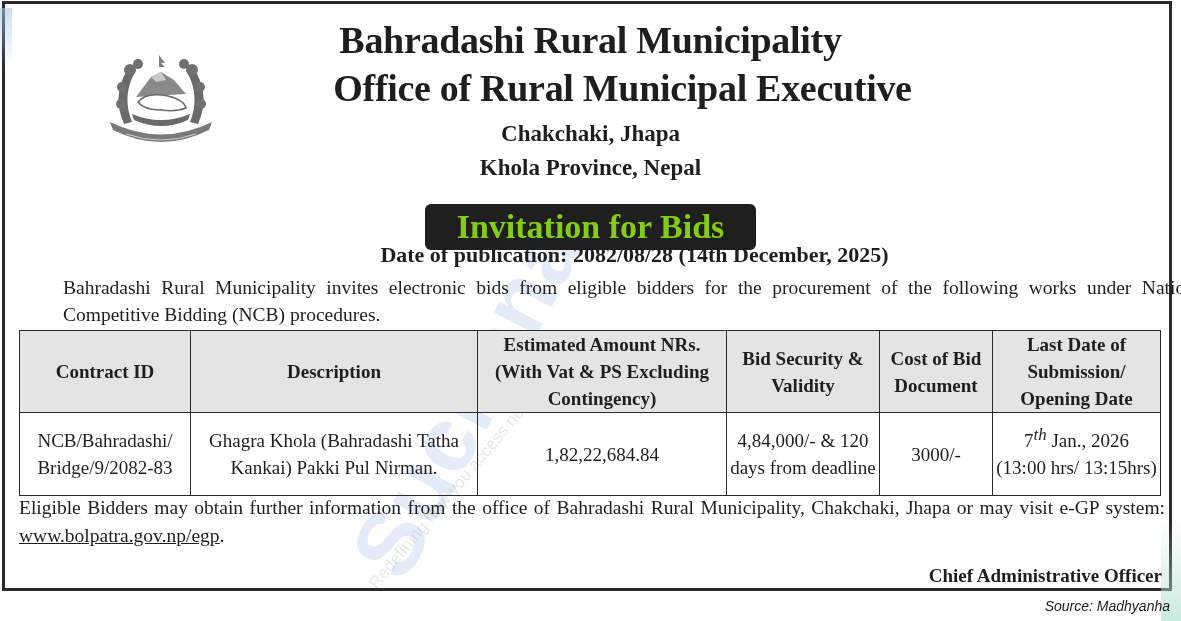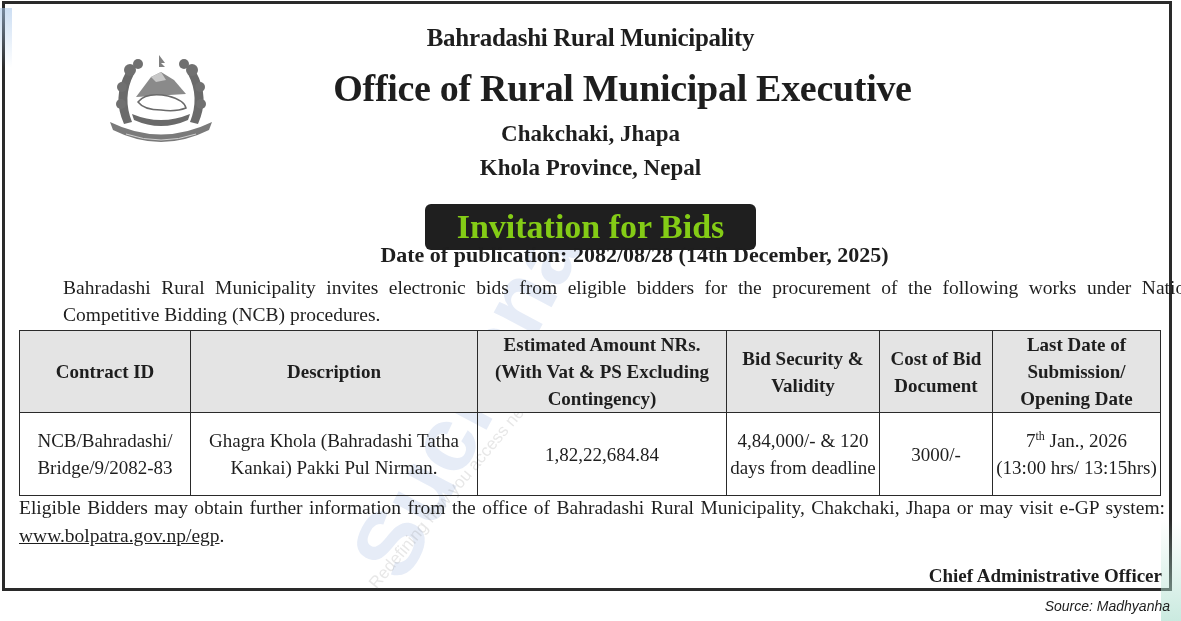--- a/index.html
+++ b/index.html
@@ -55,21 +55,21 @@
     }
     .header-line {
       position: absolute;
       left: 0;
       width: 1181px;
       text-align: center;
       font-weight: bold;
       z-index: 2;
       white-space: nowrap;
     }
-    .h1 { top: 24px; font-size: 25px; letter-spacing: -0.3px; }
+    .h1 { top: 18px; font-size: 38px; letter-spacing: -0.3px; }
     .h2 { top: 66px; font-size: 38px; letter-spacing: -0.3px; padding-left: 32px; }
     .h3 { top: 121px; font-size: 23px; }
     .h4 { top: 155px; font-size: 23px; }
     .title-box {
       position: absolute;
       left: 425px;
       top: 204px;
       width: 331px;
       height: 46px;
       background: #1f1f1f;
@@ -130,21 +130,21 @@
     table.bids td {
       height: 82px;
       font-weight: normal;
     }
     .col-id   { width: 164px; }
     .col-desc { width: 280px; }
     .col-amt  { width: 242px; }
     .col-sec  { width: 146px; margin-top: 16px; }
     .col-cost { width: 106px; }
     .col-date { width: auto; font-family: Liberation Serif, serif; }
-    sup { font-size: 12px; vertical-align: super; line-height: 0; }
+    sup { font-size: 17px; vertical-align: super; line-height: 0; font-style: italic; }
     .footer-text {
       position: absolute;
       left: 19px;
       top: 494px;
       width: 1146px;
       font-size: 19.5px;
       line-height: 28px;
       text-align: justify;
       z-index: 2;
     }

